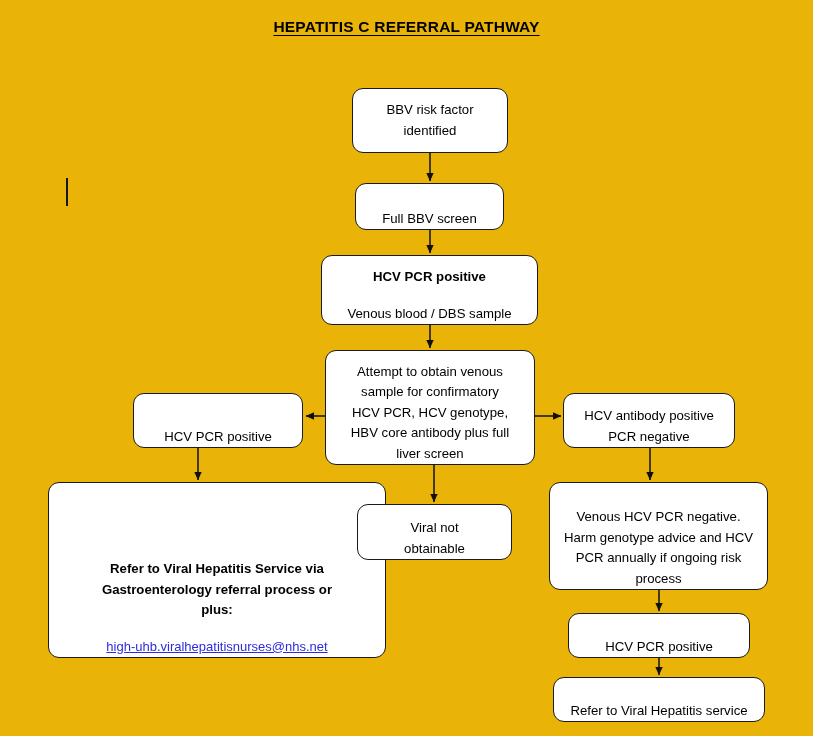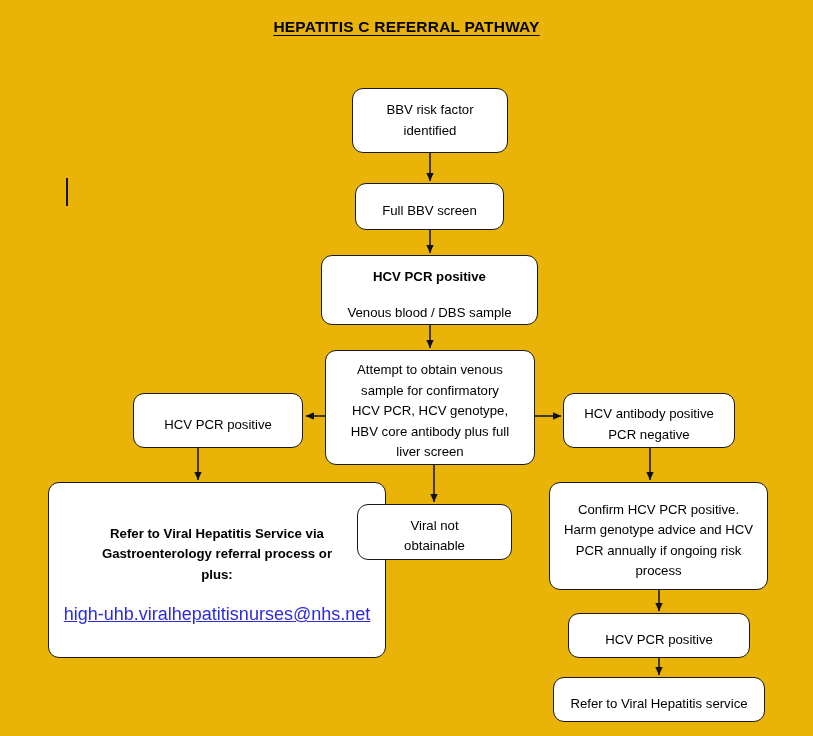--- a/index.html
+++ b/index.html
@@ -56,29 +56,29 @@
   }
   .node .txt {
     width: 100%;
     padding: 0 7px;
     box-sizing: border-box;
   }
   .node.center-v {
     justify-content: center;
   }
   .node.top-v {
-    justify-content: center;
+    justify-content: flex-end;
   }
   .bold {
     font-weight: bold;
   }
   .email-link {
     color: #2c2cdd;
     text-decoration: underline;
-    font-size: 18px;
+    font-size: 13px;
     word-break: break-all;
   }
   .caret {
     position: absolute;
     left: 66px;
     top: 178px;
     width: 1.6px;
     height: 28px;
     background: #161616;
   }
@@ -155,21 +155,21 @@
       <span class="email-link">high-uhb.viralhepatitisnurses@nhs.net</span>
     </div>
   </div>
 
   <div class="node top-v" style="left:357px; top:504px; width:155px; height:56px; padding-top:8px;">
     <div class="txt">Viral not</div>
     <div class="txt">obtainable</div>
   </div>
 
   <div class="node top-v" style="left:549px; top:482px; width:219px; height:108px; padding-top:9px;">
-    <div class="txt">Confirm HCV PCR positive.</div>
+    <div class="txt">Venous HCV PCR negative.</div>
     <div class="txt">Harm genotype advice and HCV</div>
     <div class="txt">PCR annually if ongoing risk</div>
     <div class="txt">process</div>
   </div>
 
   <div class="node top-v" style="left:568px; top:613px; width:182px; height:45px; padding-top:9px;">
     <div class="txt">HCV PCR positive</div>
   </div>
 
   <div class="node top-v" style="left:553px; top:677px; width:212px; height:45px; padding-top:10px;">

